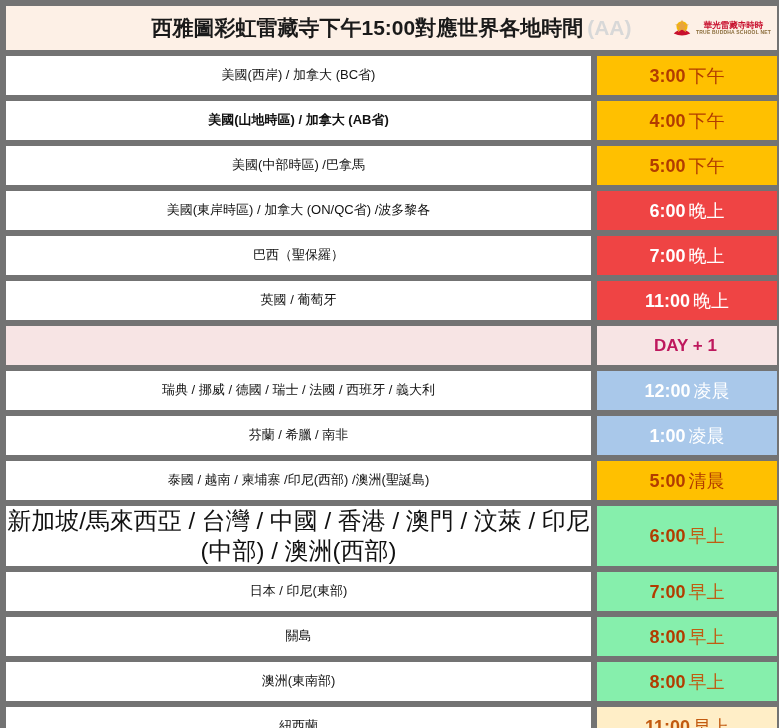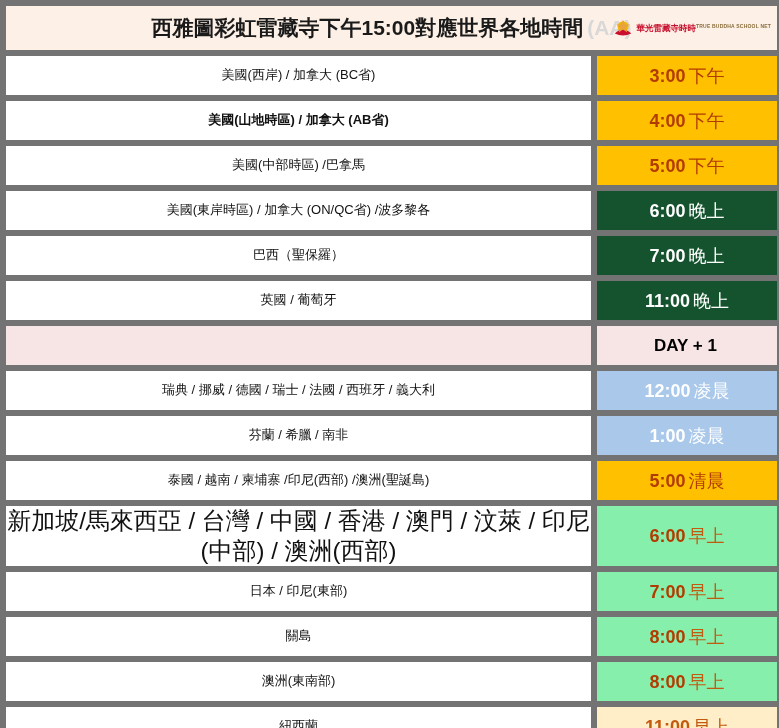--- a/index.html
+++ b/index.html
@@ -66,20 +66,21 @@
     align-items: center;
     gap: 3px;
   }
   .logo-mark {
     width: 22px;
     height: 22px;
     flex: 0 0 auto;
   }
   .logo-text {
     display: flex;
+    flex-direction: column;
     line-height: 1.05;
   }
   .logo-text .zh {
     font-size: 8.5px;
     font-weight: bold;
     color: #c8102e;
     white-space: nowrap;
   }
   .logo-text .en {
     font-size: 5px;
@@ -114,34 +115,34 @@
     font-weight: bold;
     height: 39px;
     padding: 2px 4px;
     white-space: nowrap;
   }
   .time .num { font-weight: bold; }
   .time .label { font-weight: normal; margin-left: 3px; }
 
   .bg-orange     { background: #ffc000; color: #b23c00; }
   .bg-orange .label { color: #b23c00; }
-  .bg-navy       { background: #14532d; color: #ffffff; }
+  .bg-navy       { background: #ef4444; color: #ffffff; }
   .bg-navy .label{ color: #ffffff; }
   .bg-pinkrow    { background: #f7e4e4; color: #111111; }
   .bg-lightblue  { background: #a9c8ea; color: #ffffff; }
   .bg-lightblue .label { color: #ffffff; }
   .bg-amber      { background: #ffc000; color: #b23c00; }
   .bg-cream      { background: #86efac; color: #b23c00; }
   .bg-cream .label { color: #c05c12; }
   .bg-cream2     { background: #ffeec7; color: #c25a10; }
 
   .day-row td.region { background: #f7e4e4; }
   .day-plus {
     background: #f7e4e4;
-    color: #000000;
+    color: #be185d;
     font-weight: bold;
     font-size: 17px;
   }
 </style>
 </head>
 <body>
 
 <div class="sheet">
   <table class="tz">
     <colgroup>

